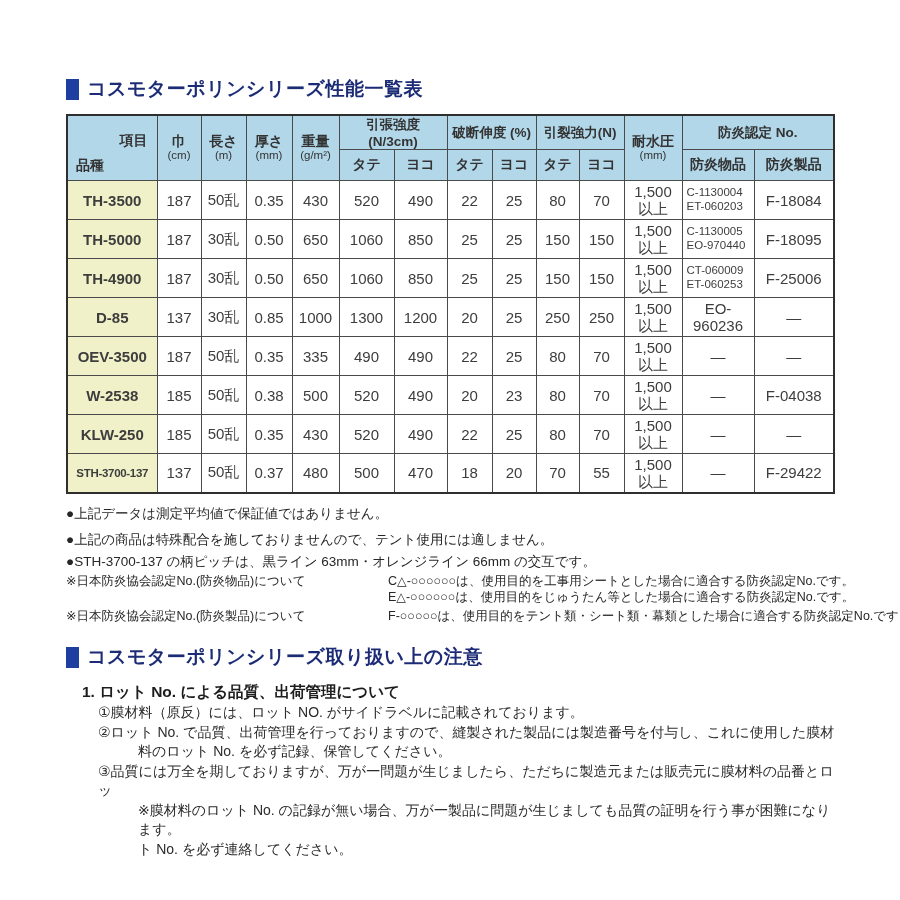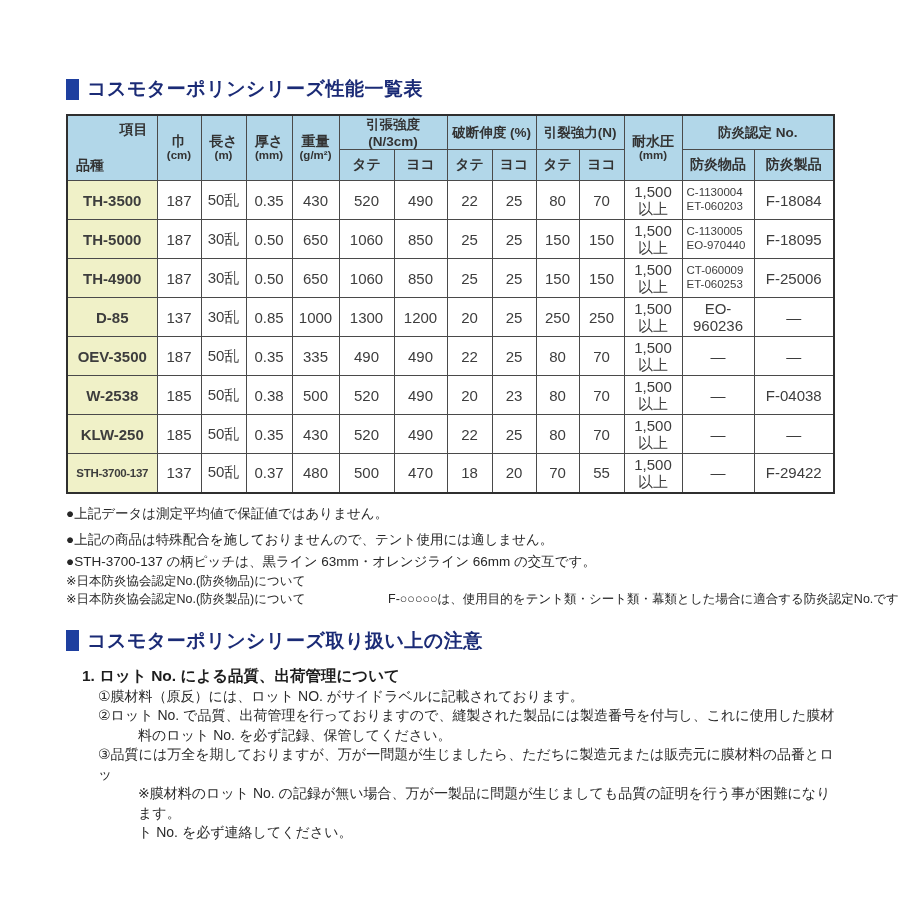--- a/index.html
+++ b/index.html
@@ -27,41 +27,41 @@
   }
   table.spec th, table.spec td {
     border:1px solid #4a4a4a; text-align:center; vertical-align:middle;
     padding:0; overflow:hidden;
   }
   table.spec thead th { background:#b2d7e9; color:#333; }
   table.spec thead tr.r1 th { height:34px; font-size:13.5px; font-weight:bold; }
   table.spec thead tr.r2 th { height:31px; font-size:14px; font-weight:bold; }
   th.hdr2line { line-height:1.15; }
   th.hdr2line .nm { font-size:14px; font-weight:bold; display:block; }
-  th.hdr2line .un { font-size:11.5px; font-weight:bold; display:block; }
+  th.hdr2line .un { font-size:11.5px; font-weight:normal; display:block; }
   table.spec tbody tr { height:39px; }
   table.spec tbody td { font-size:15px; color:#3d3d3d; background:#ffffff; }
   td.product {
     background:#f0f1c8 !important; font-weight:bold; color:#222; font-size:15px;
   }
   td.product.small { font-size:11.5px; letter-spacing:-0.3px; }
   td.water { font-size:13.5px; line-height:1.15; white-space:pre-line; }
   td.cert  { font-size:12px; }
   td.cert.two { font-size:11.5px; line-height:1.2; white-space:pre-line; text-align:left; padding-left:4px; }
   td.dash { font-size:14px; }
 
   
   th.diag {
     position:relative; padding:0;
     background:linear-gradient(to bottom left,
       #b2d7e9 0 calc(50% - 1px),
       #4a4a4a calc(50% - 1px) calc(50% + 1px),
       #f2f3d2 calc(50% + 1px) 100%);
   }
-  th.diag .top { position:absolute; top:5px; right:9px; font-size:14px; font-weight:bold; color:#333; }
+  th.diag .top { position:absolute; top:16px; right:9px; font-size:14px; font-weight:bold; color:#333; }
   th.diag .bot { position:absolute; bottom:5px; left:8px; font-size:14px; font-weight:bold; color:#333; }
 
   
   .notes { margin-top:7px; color:#272727; }
   .note-row { display:flex; font-size:13.5px; line-height:26px;flex-direction:column; }
   .note-row2 { font-size:13.5px; line-height:18px; }
   .cert-note { display:flex; font-size:12.5px; line-height:16.5px; margin-top:2px; }
   .cert-note .lbl { width:322px; flex:0 0 auto; }
   .cert-note .lines div { white-space:nowrap; }
 
@@ -285,20 +285,24 @@
   </table>
 
   <div class="notes">
       <div class="note-row">
         <span>●上記データは測定平均値で保証値ではありません。</span>
         <span>●上記の商品は特殊配合を施しておりませんので、テント使用には適しません。</span>
       </div>
       <div class="note-row2">●STH-3700-137 の柄ピッチは、黒ライン 63mm・オレンジライン 66mm の交互です。</div>
       <div class="cert-note">
         <span class="lbl">※日本防炎協会認定No.(防炎物品)について</span>
+        <div class="lines">
+          <div>C△-○○○○○○は、使用目的を工事用シートとした場合に適合する防炎認定No.です。</div>
+          <div>E△-○○○○○○は、使用目的をじゅうたん等とした場合に適合する防炎認定No.です。</div>
+        </div>
       </div>
       <div class="cert-note">
         <span class="lbl">※日本防炎協会認定No.(防炎製品)について</span>
         <div class="lines">
           <div>F-○○○○○は、使用目的をテント類・シート類・幕類とした場合に適合する防炎認定No.です。</div>
         </div>
       </div>
     </div>
 
   <div class="handling">

